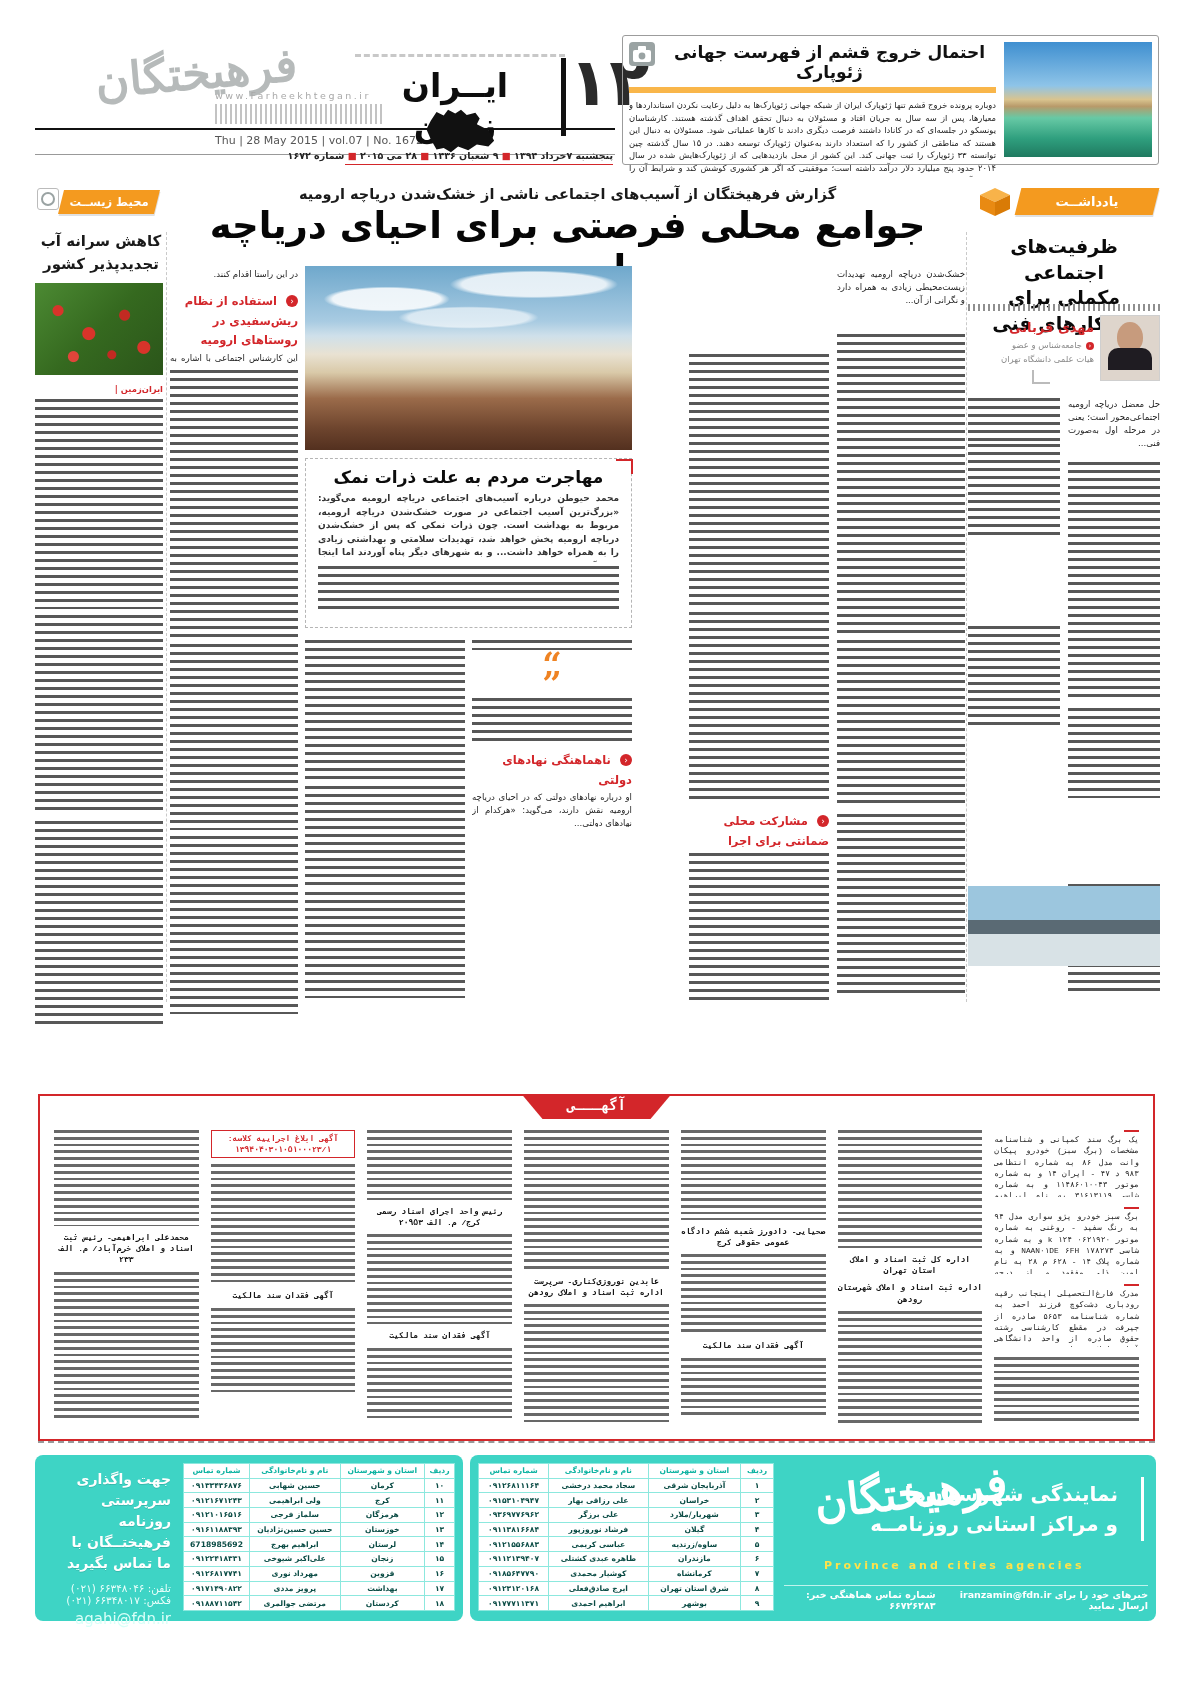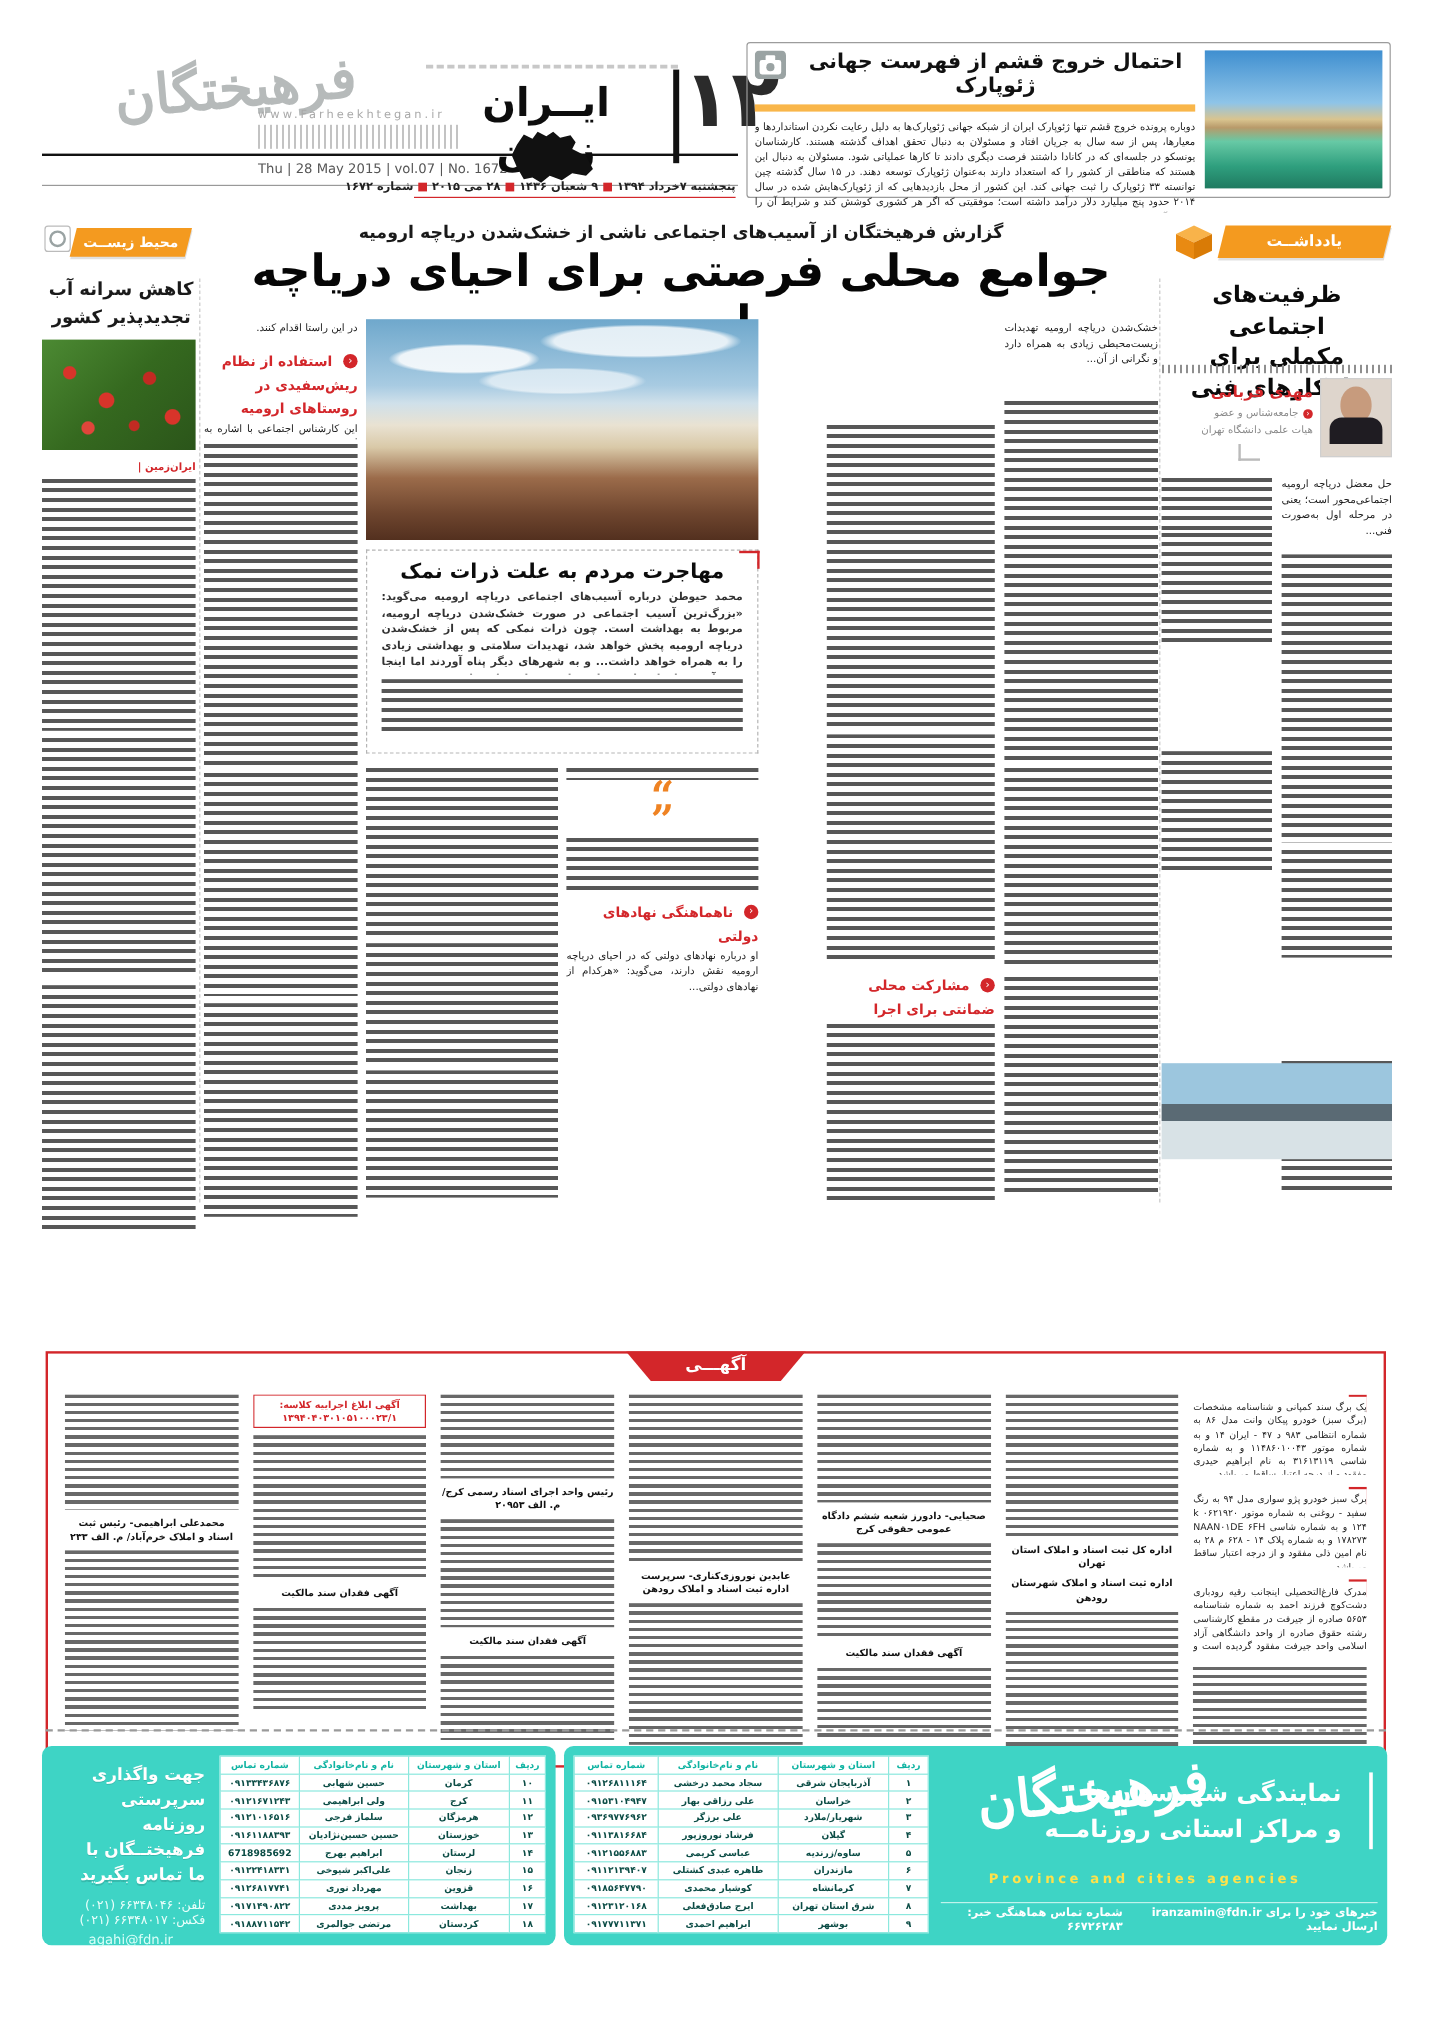--- a/index.html
+++ b/index.html
@@ -228,21 +228,21 @@
       </div>
       <div class="txt" style="height:14px;">این کارشناس اجتماعی با اشاره به این...</div>
       <div class="gk" style="height:268px;margin-top:4px;"></div>
       <div style="height:6px;"></div>
       <div class="gk" style="height:186px;"></div>
       <div style="height:6px;"></div>
       <div class="gk" style="height:178px;"></div>
     </div>
   </div>
 
-  <div class="abs" style="left:38px;top:1126px;width:1117px;height:347px;border:2.5px solid #d3262a;box-sizing:border-box;">
+  <div class="abs" style="left:38px;top:1094px;width:1117px;height:347px;border:2.5px solid #d3262a;box-sizing:border-box;font-family:Liberation Mono, monospace;">
     <div class="abs" style="left:50%;top:-2px;transform:translateX(-50%);width:150px;height:25px;background:#d3262a;color:#fff;
          font-size:14px;font-weight:bold;text-align:center;line-height:24px;clip-path:polygon(0 0,100% 0,86% 100%,14% 100%);">آگهـــی</div>
     <div style="display:flex;flex-direction:row;gap:12px;padding:34px 14px 12px;height:295px;">
 
       <div class="adcol">
         <div class="brk txt-s" style="height:62px;margin-bottom:10px;">یک برگ سند کمپانی و شناسنامه مشخصات (برگ سبز) خودرو پیکان وانت مدل ۸۶ به شماره انتظامی ۹۸۳ د ۴۷ - ایران ۱۴ و به شماره موتور ۱۱۴۸۶۰۱۰۰۴۳ و به شماره شاسی ۳۱۶۱۳۱۱۹ به نام ابراهیم حیدری مفقود و از درجه اعتبار ساقط می‌باشد.</div>
         <div class="brk txt-s" style="height:62px;margin-bottom:10px;">برگ سبز خودرو پژو سواری مدل ۹۴ به رنگ سفید - روغنی به شماره موتور ۰۶۲۱۹۲۰ k ۱۲۴ و به شماره شاسی NAAN۰۱DE ۶FH ۱۷۸۲۷۳ و به شماره پلاک ۱۴ - ۶۲۸ م ۲۸ به نام امین ذلی مفقود و از درجه اعتبار ساقط می‌باشد.</div>
         <div class="brk txt-s" style="height:58px;margin-bottom:10px;">مدرک فارغ‌التحصیلی اینجانب رقیه رودباری دشت‌کوچ فرزند احمد به شماره شناسنامه ۵۶۵۳ صادره از جیرفت در مقطع کارشناسی رشته حقوق صادره از واحد دانشگاهی آزاد اسلامی واحد جیرفت مفقود گردیده است و فاقد اعتبار می‌باشد.</div>
         <div class="gk-s" style="height:70px;"></div>
       </div>
@@ -359,21 +359,21 @@
     </tbody>
       </table>
     <div style="flex:1;color:#fff;text-align:right;padding:6px 4px;">
       <div style="font-size:14px;font-weight:bold;line-height:1.5;text-shadow:0 1px 0 rgba(0,0,0,.12);">
         <div>جهت واگذاری سرپرستی</div>
         <div>روزنامه فرهیختــگان با</div>
         <div>ما تماس بگیرید</div>
       </div>
       <div style="font-size:10.5px;margin-top:8px;color:#eafffb;">تلفن: ۶۶۳۴۸۰۴۶ (۰۲۱)</div>
       <div style="font-size:10.5px;color:#eafffb;">فکس: ۶۶۳۴۸۰۱۷ (۰۲۱)</div>
-      <div class="lt" style="font-size:11px;margin-top:4px;color:#d8fff8;text-align:center;">agahi@fdn.ir</div>
+      <div class="lt" style="font-size:15px;margin-top:4px;color:#d8fff8;text-align:right;">agahi@fdn.ir</div>
     </div>
   </div>
 
   <div class="abs" style="left:470px;top:1455px;width:686px;height:166px;background:#3ed4c5;border-radius:8px;box-sizing:border-box;padding:8px;display:flex;flex-direction:row;gap:10px;">
     <div style="flex:1;position:relative;color:#fff;">
       <div class="abs" style="right:4px;top:14px;width:18px;height:64px;border-right:3px solid #fff;"></div>
       <div class="abs" style="right:30px;top:16px;font-size:20px;font-weight:bold;line-height:1.5;">
         <div>نمایندگی شهرستان‌ها</div>
         <div>و مراکز استانی روزنامــه</div>
       </div>

